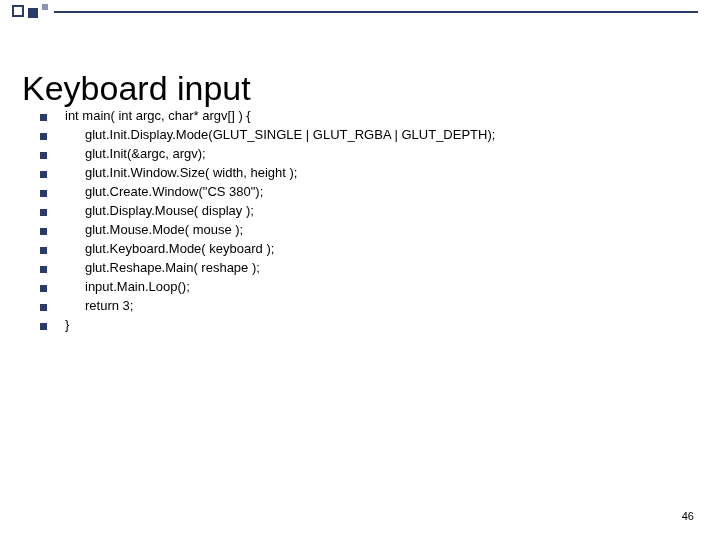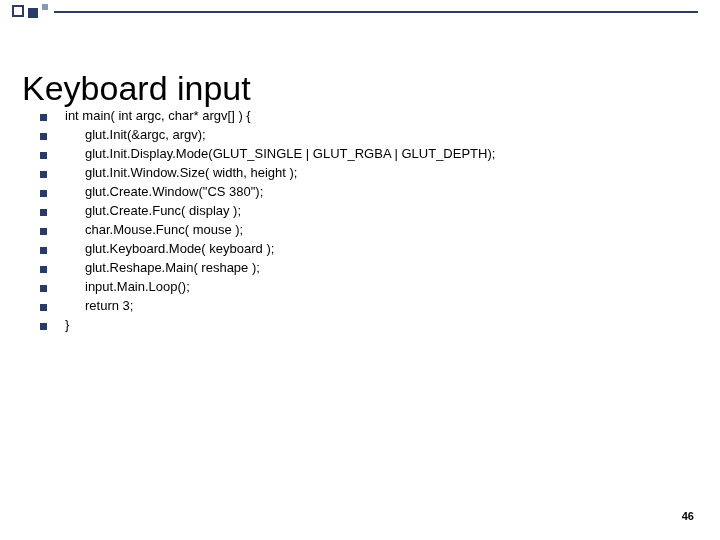--- a/index.html
+++ b/index.html
@@ -85,21 +85,21 @@
     white-space: pre;
   }
   .indent .code-text {
     padding-left: 20px;
   }
   .page-num {
     position: absolute;
     bottom: 18px;
     right: 26px;
     font-size: 11px;
-    font-weight: bold;
+    font-weight: normal;
     color: #000;
   }
 </style>
 </head>
 <body>
 
 <div class="top-deco">
   <div class="deco-sq-outline"></div>
   <div class="deco-sq-solid"></div>
   <div class="deco-sq-small"></div>
@@ -108,41 +108,41 @@
 
 <h1 class="title">Keyboard input</h1>
 
 <div class="content">
   <div class="line">
     <div class="bullet"></div>
     <span class="code-text">int main( int argc, char* argv[] ) {</span>
   </div>
   <div class="line indent">
     <div class="bullet"></div>
-    <span class="code-text">glut.Init(&amp;argc, argv);</span>
+    <span class="code-text">glut.Init.Display.Mode(GLUT_SINGLE | GLUT_RGBA | GLUT_DEPTH);</span>
   </div>
   <div class="line indent">
     <div class="bullet"></div>
-    <span class="code-text">glut.Init.Display.Mode(GLUT_SINGLE | GLUT_RGBA | GLUT_DEPTH);</span>
+    <span class="code-text">glut.Init(&amp;argc, argv);</span>
   </div>
   <div class="line indent">
     <div class="bullet"></div>
     <span class="code-text">glut.Init.Window.Size( width, height );</span>
   </div>
   <div class="line indent">
     <div class="bullet"></div>
     <span class="code-text">glut.Create.Window("CS 380");</span>
   </div>
   <div class="line indent">
     <div class="bullet"></div>
-    <span class="code-text">glut.Create.Func( display );</span>
+    <span class="code-text">glut.Display.Mouse( display );</span>
   </div>
   <div class="line indent">
     <div class="bullet"></div>
-    <span class="code-text">char.Mouse.Func( mouse );</span>
+    <span class="code-text">glut.Mouse.Mode( mouse );</span>
   </div>
   <div class="line indent">
     <div class="bullet"></div>
     <span class="code-text">glut.Keyboard.Mode( keyboard );</span>
   </div>
   <div class="line indent">
     <div class="bullet"></div>
     <span class="code-text">glut.Reshape.Main( reshape );</span>
   </div>
   <div class="line indent">

